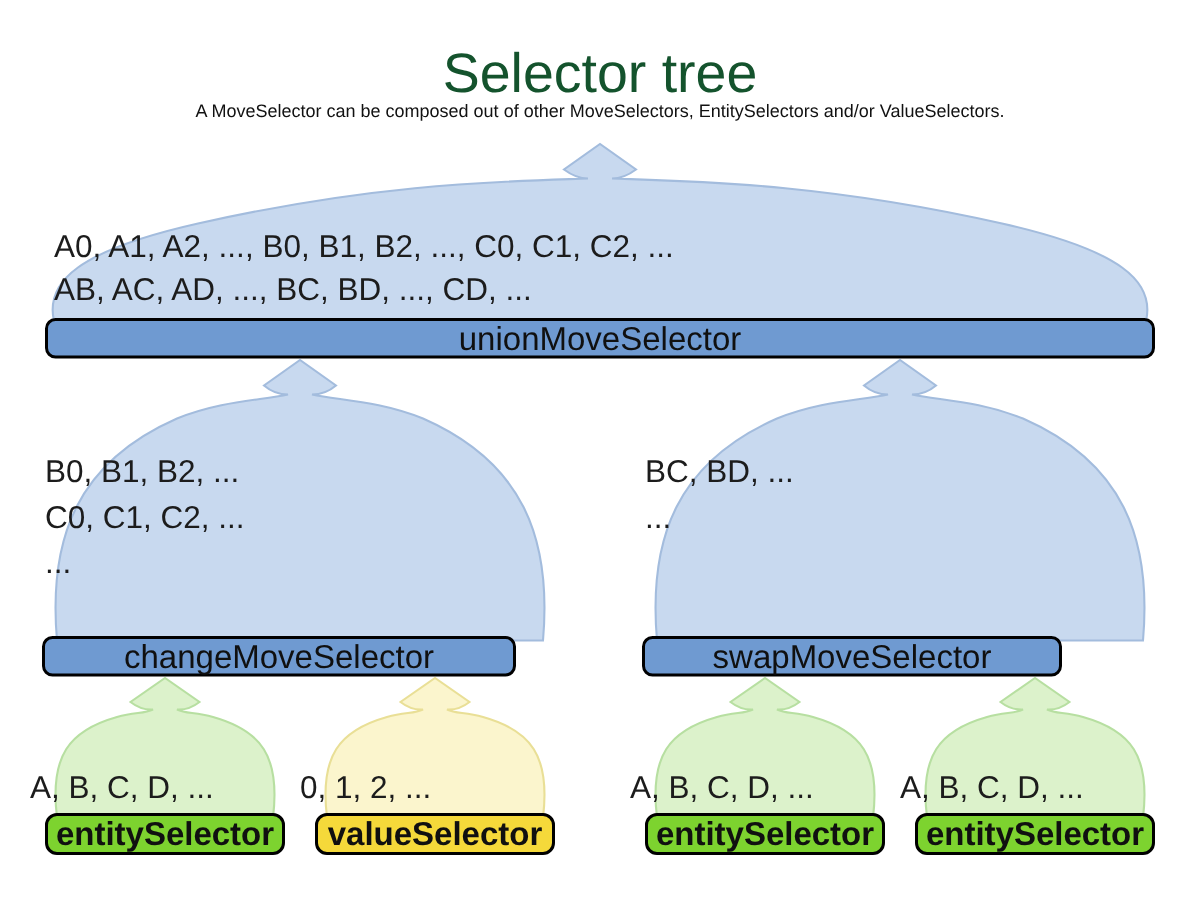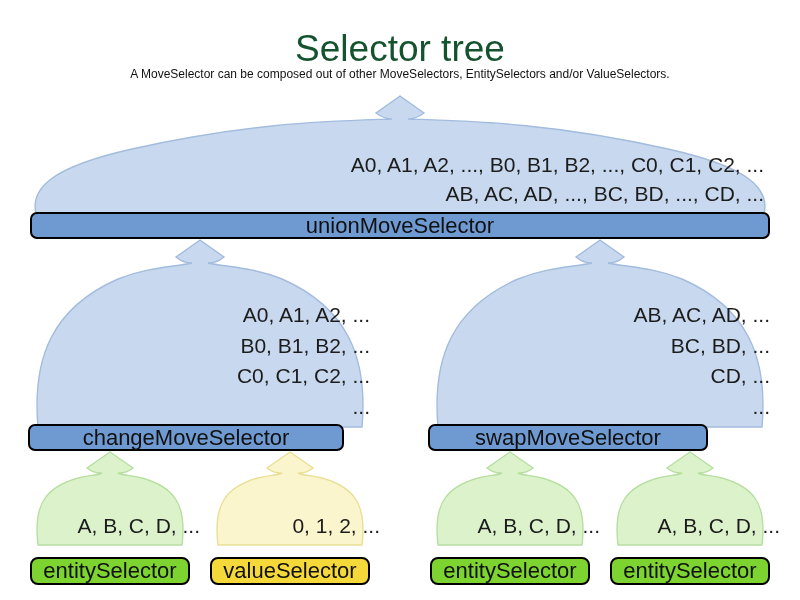--- a/index.html
+++ b/index.html
@@ -15,21 +15,21 @@
     position:absolute; top:67px; left:0; width:800px; margin:0;
     text-align:center; font-size:12px; font-weight:400; color:#111;
   }
   svg.diagram { position:absolute; top:0; left:0; }
   .dome { stroke-width:1.4px; }
   .dome.blue   { fill:var(--dome-blue,#c8d9ef);   stroke:var(--dome-blue-border,#a3bcdd); }
   .dome.green  { fill:var(--dome-green,#dcf2cb);  stroke:var(--dome-green-border,#b7dfa1); }
   .dome.yellow { fill:var(--dome-yellow,#fbf5cd); stroke:var(--dome-yellow-border,#e9df96); }
 
   .dome-text {
-    position:absolute; text-align:right; color:var(--text,#1c1c1c);
+    position:absolute; text-align:left; color:var(--text,#1c1c1c);
     font-size:21px; white-space:nowrap;
   }
   .union-text  { left:36px;  width:728px; top:150px; line-height:29px; }
   .change-text { left:30px;  width:340px; top:300px; line-height:30.5px; }
   .swap-text   { left:430px; width:340px; top:300px; line-height:30.5px; }
   .leaf-text   { top:512px;  width:180px; line-height:28px; }
   .leaf-text.p1 { left:20px; }
   .leaf-text.p2 { left:200px; }
   .leaf-text.p3 { left:420px; }
   .leaf-text.p4 { left:600px; }
@@ -39,21 +39,21 @@
     border:2px solid var(--bar-border,#000);
     border-radius:7px; display:flex; align-items:center; justify-content:center;
     font-size:22px; color:#101010;
   }
   .bar.blue-bar   { background:var(--bar-blue,#6f9ad1); }
   .bar.green-bar  { background:var(--bar-green,#7dd32f); }
   .bar.yellow-bar { background:var(--bar-yellow,#f5d93a); }
   .union-bar  { left:30px;  top:212px; width:740px; }
   .change-bar { left:28px;  top:424px; width:316px; }
   .swap-bar   { left:428px; top:424px; width:280px; }
-  .leaf-bar   { top:557px;  width:160px; height:28px; border-radius:8px; }
+  .leaf-bar   { top:542px;  width:160px; height:28px; border-radius:8px;font-weight:bold; }
   .leaf-bar.p1 { left:30px; }
   .leaf-bar.p2 { left:210px; }
   .leaf-bar.p3 { left:430px; }
   .leaf-bar.p4 { left:610px; }
 </style>
 </head>
 <body>
 
 <div class="canvas">
 
@@ -84,30 +84,27 @@
     <use href="#leaf-dome" x="400" class="dome green"></use>
     <use href="#leaf-dome" x="580" class="dome green"></use>
   </svg>
 
   <div class="dome-text union-text">
     <div>A0, A1, A2, ..., B0, B1, B2, ..., C0, C1, C2, ...</div>
     <div>AB, AC, AD, ..., BC, BD, ..., CD, ...</div>
   </div>
 
   <div class="dome-text change-text">
-    <div>A0, A1, A2, ...</div>
     <div>B0, B1, B2, ...</div>
     <div>C0, C1, C2, ...</div>
     <div>...</div>
   </div>
 
   <div class="dome-text swap-text">
-    <div>AB, AC, AD, ...</div>
     <div>BC, BD, ...</div>
-    <div>CD, ...</div>
     <div>...</div>
   </div>
 
   <div class="dome-text leaf-text p1">A, B, C, D, ...</div>
   <div class="dome-text leaf-text p2">0, 1, 2, ...</div>
   <div class="dome-text leaf-text p3">A, B, C, D, ...</div>
   <div class="dome-text leaf-text p4">A, B, C, D, ...</div>
 
   <div class="bar blue-bar union-bar">unionMoveSelector</div>
   <div class="bar blue-bar change-bar">changeMoveSelector</div>

